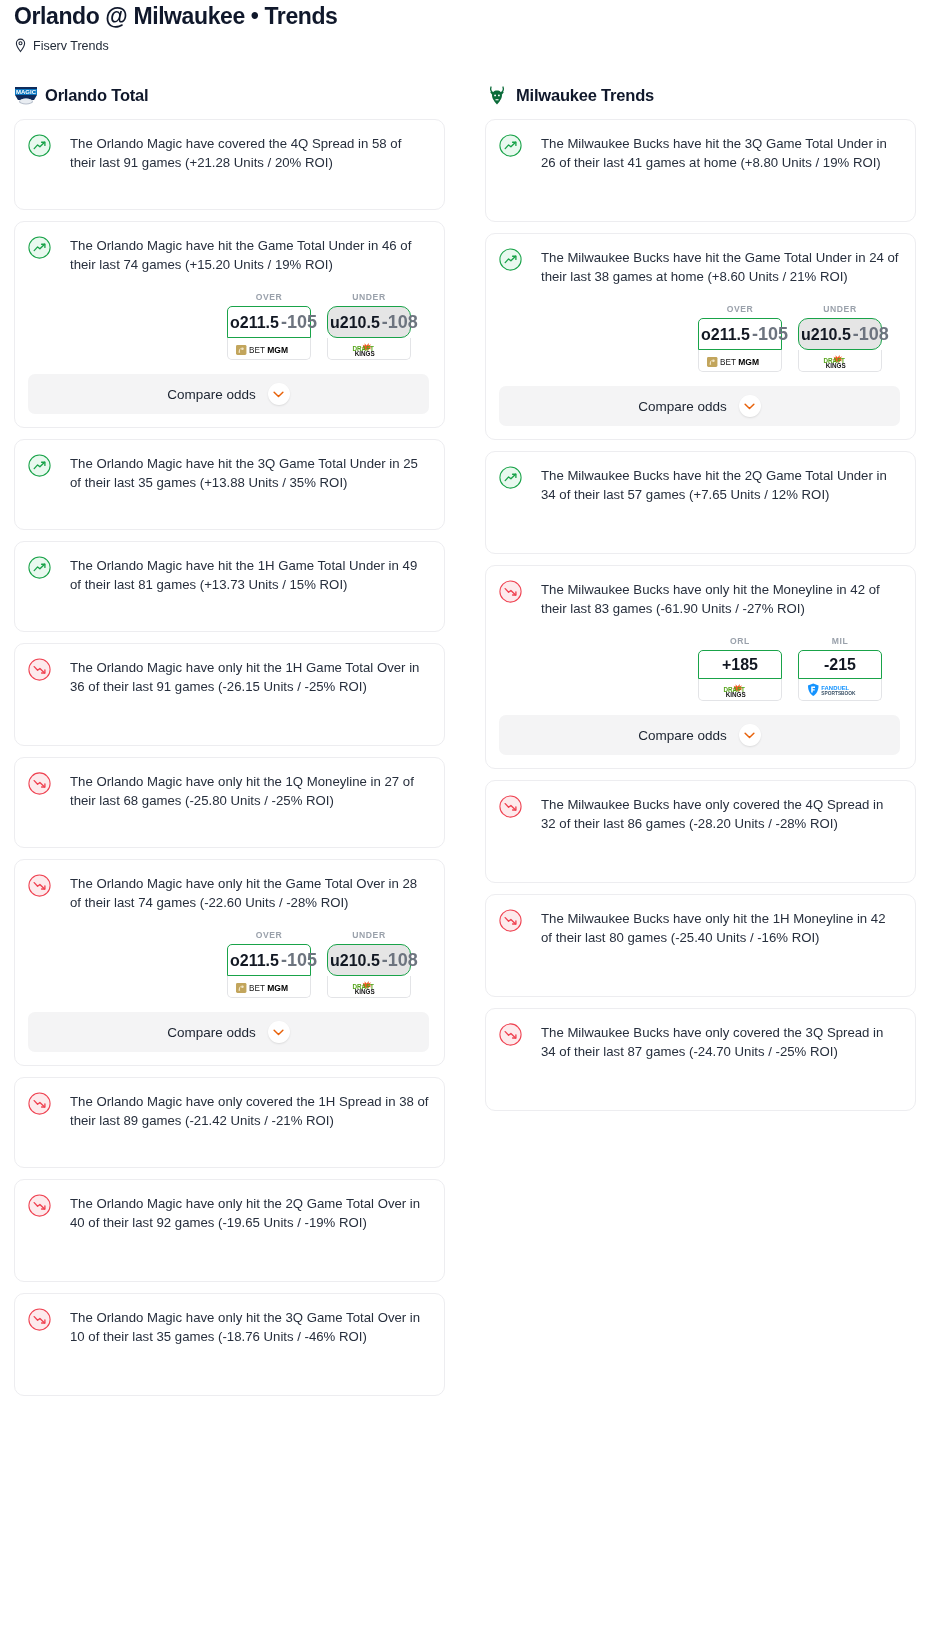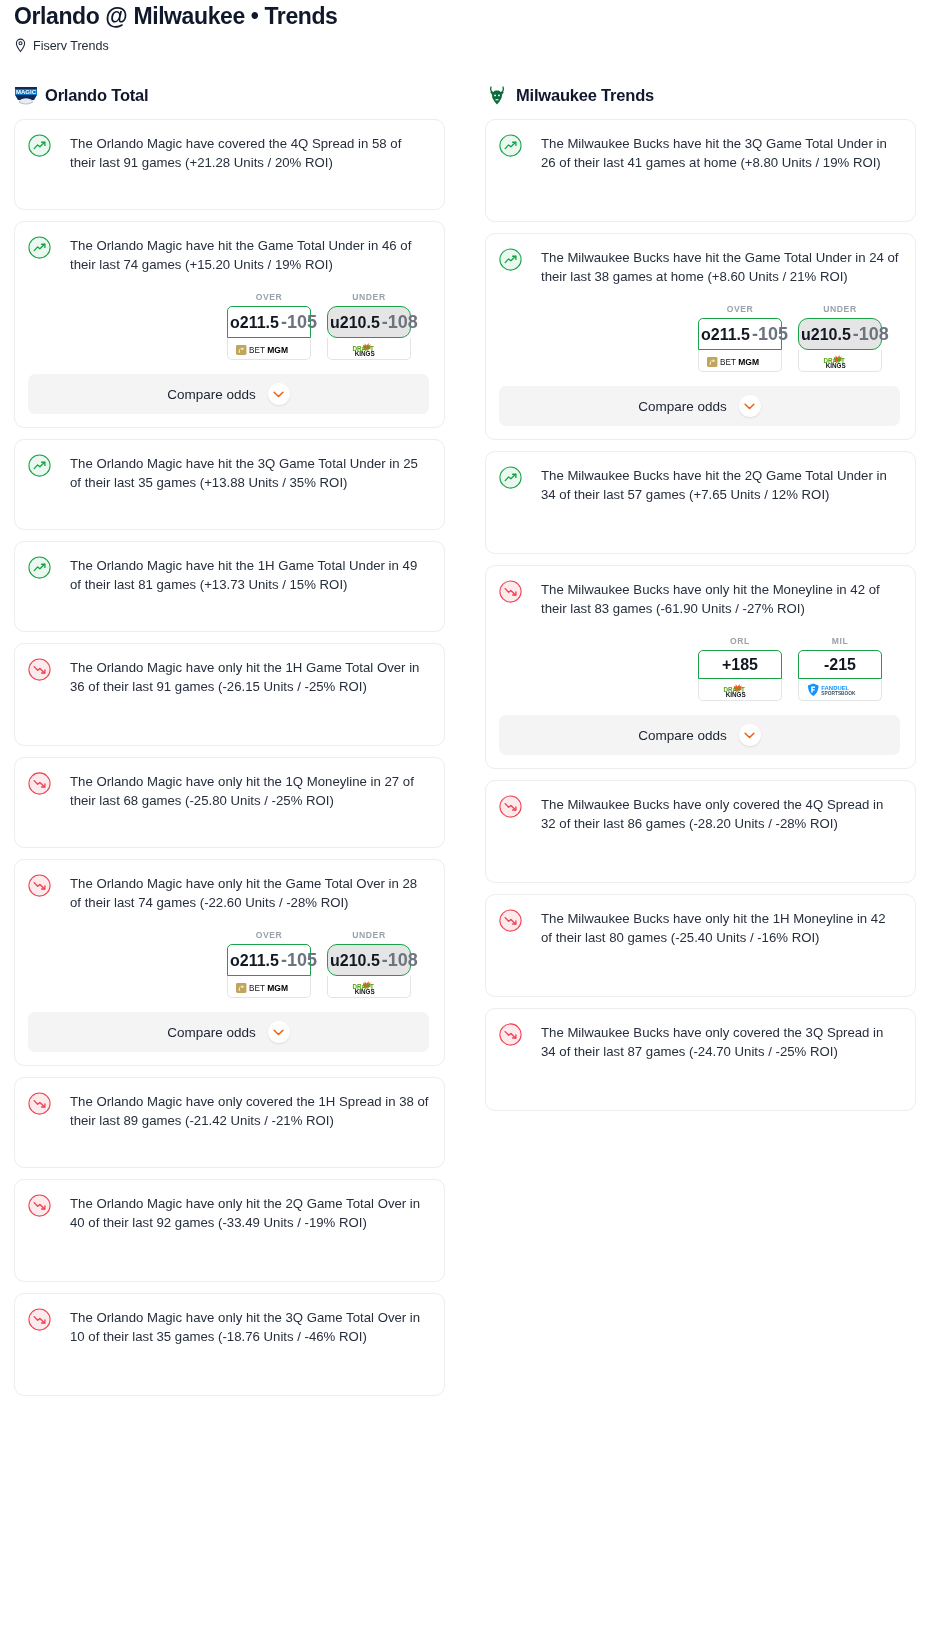--- a/index.html
+++ b/index.html
@@ -319,21 +319,21 @@
               <div class="trend-text">The Orlando Magic have only covered the 1H Spread in 38 of their last 89 games (-21.42 Units / -21% ROI)</div>
             </div>
           </div>
           <div class="card tall-a">
             <div class="card-row">
               <span class="trend-icon"><svg viewBox="0 0 23 23" width="23" height="23">
                   <circle cx="11.5" cy="11.5" r="10.6" fill="#fdeaec" stroke="#ef4352" stroke-width="1.05"></circle>
                   <path d="M6.2 8.6 L9.6 12.3 L11.9 10.4 L16.6 15.0" fill="none" stroke="#ef4352" stroke-width="1.35" stroke-linecap="round" stroke-linejoin="round"></path>
                   <path d="M13.6 15.0 L16.9 15.0 L16.9 11.8" fill="none" stroke="#ef4352" stroke-width="1.35" stroke-linecap="round" stroke-linejoin="round"></path>
                 </svg></span>
-              <div class="trend-text">The Orlando Magic have only hit the 2Q Game Total Over in 40 of their last 92 games (-33.49 Units / -19% ROI)</div>
+              <div class="trend-text">The Orlando Magic have only hit the 2Q Game Total Over in 40 of their last 92 games (-19.65 Units / -19% ROI)</div>
             </div>
           </div>
           <div class="card tall-a">
             <div class="card-row">
               <span class="trend-icon"><svg viewBox="0 0 23 23" width="23" height="23">
                   <circle cx="11.5" cy="11.5" r="10.6" fill="#fdeaec" stroke="#ef4352" stroke-width="1.05"></circle>
                   <path d="M6.2 8.6 L9.6 12.3 L11.9 10.4 L16.6 15.0" fill="none" stroke="#ef4352" stroke-width="1.35" stroke-linecap="round" stroke-linejoin="round"></path>
                   <path d="M13.6 15.0 L16.9 15.0 L16.9 11.8" fill="none" stroke="#ef4352" stroke-width="1.35" stroke-linecap="round" stroke-linejoin="round"></path>
                 </svg></span>
               <div class="trend-text">The Orlando Magic have only hit the 3Q Game Total Over in 10 of their last 35 games (-18.76 Units / -46% ROI)</div>

